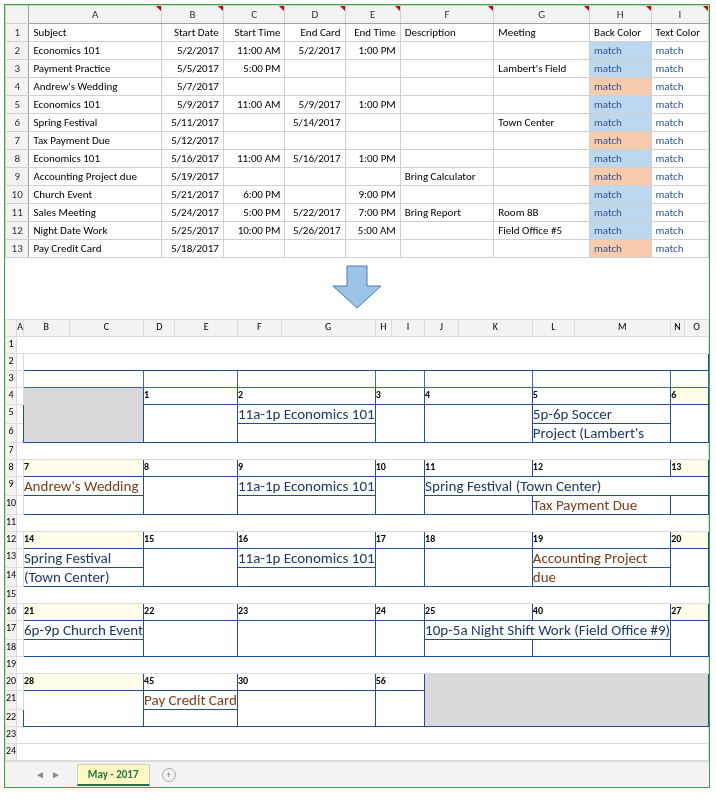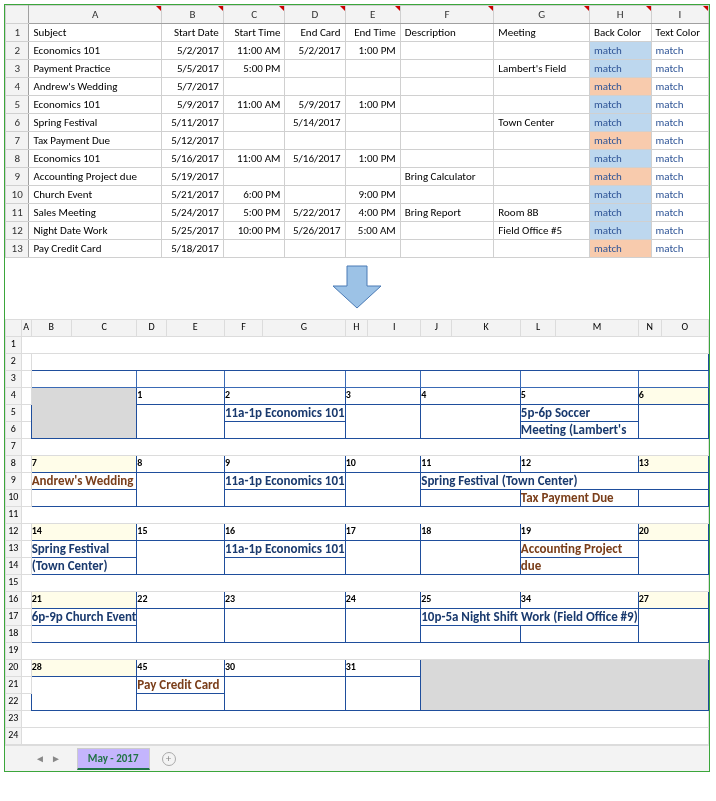--- a/index.html
+++ b/index.html
@@ -93,23 +93,23 @@
     border: 1px solid #1f4e9c !important;
     vertical-align: top;
     padding: 2px 3px;
     font-size: 10px;
     font-weight: bold;
   }
   .daycell.weekend { background: #fffde9; }
   .daycell.fade { background: #d9d9d9; }
   .ev {
     border: 1px solid #1f4e9c !important;
-    font-size: 13px;
+    font-size: 15px;
     padding: 1px 2px;
-    font-weight: bold;
+    font-weight: normal;
     overflow: hidden;
     white-space: nowrap;
     vertical-align: top;
     color: #1a3a6e;
   }
   .ev-blue { background: #bdd7ee; }
   .ev-peach { background: #f8cbad; color: #7a3e1a;}
   .ev-empty { border: 1px solid #1f4e9c !important; background: #fff; }
   .ev-weekend { border: 1px solid #1f4e9c !important; background: #fffde9; }
   
@@ -117,21 +117,21 @@
     background: #f3f3f3;
     height: 26px;
     display: flex;
     align-items: center;
     padding-left: 30px;
     gap: 6px;
     border-top: 1px solid #dcdcdc;
   }
   .tabbar .nav { color: #888; font-size: 10px; margin-right: 10px; display:flex; gap:6px;}
   .tab {
-    background: #c4b5fd;
+    background: #fef9c3;
     border: 1px solid #ccc;
     border-bottom: 2px solid #217346;
     padding: 3px 10px;
     font-size: 11px;
     color: #217346;
     font-weight: bold;
   }
   .addtab {
     width: 14px; height: 14px;
     border: 1px solid #aaa;
@@ -284,21 +284,21 @@
           <td></td>
     <td class="fill-blue link-txt">match</td>
     <td class="link-txt">match</td>
   </tr>
   <tr>
     <th class="rowhead">11</th>
     <td>Sales Meeting</td>
     <td class="rt">5/24/2017</td>
     <td class="rt">5:00 PM</td>
     <td class="rt">5/22/2017</td>
-    <td class="rt">4:00 PM</td>
+    <td class="rt">7:00 PM</td>
     <td>Bring Report</td>
     <td>Room 8B</td>
     <td class="fill-blue link-txt">match</td>
     <td class="link-txt">match</td>
   </tr>
   <tr>
     <th class="rowhead">12</th>
     <td>Night Date Work</td>
     <td class="rt">5/25/2017</td>
     <td class="rt">10:00 PM</td>
@@ -389,21 +389,21 @@
     <td colspan="2" class="ev ev-blue">11a-1p Economics 101</td>
     <td colspan="2" rowspan="2" class="ev-empty"></td>
     <td colspan="2" rowspan="2" class="ev-empty"></td>
     <td colspan="2" class="ev ev-blue">5p-6p Soccer</td>
     <td colspan="2" rowspan="2" class="ev-weekend"></td>
   </tr>
   <tr>
     <th class="rowhead">6</th>
     <td></td>
     <td colspan="2" class="ev-empty"></td>
-    <td colspan="2" class="ev ev-blue">Meeting (Lambert's</td>
+    <td colspan="2" class="ev ev-blue">Project (Lambert's</td>
   </tr>
   <tr>
           <th class="rowhead">7</th>
           <td colspan="15" style="height:3px;padding:0"></td>
         </tr>
 
   <tr>
     <th class="rowhead">8</th>
     <td></td>
     <td colspan="2" class="daycell weekend">7</td>
@@ -472,21 +472,21 @@
         </tr>
 
   <tr>
     <th class="rowhead">16</th>
     <td></td>
     <td colspan="2" class="daycell weekend">21</td>
     <td colspan="2" class="daycell">22</td>
     <td colspan="2" class="daycell">23</td>
     <td colspan="2" class="daycell">24</td>
     <td colspan="2" class="daycell">25</td>
-    <td colspan="2" class="daycell">34</td>
+    <td colspan="2" class="daycell">40</td>
     <td colspan="2" class="daycell weekend">27</td>
   </tr>
   <tr>
     <th class="rowhead">17</th>
     <td></td>
     <td colspan="2" class="ev ev-blue">6p-9p Church Event</td>
     <td colspan="2" rowspan="2" class="ev-empty"></td>
     <td colspan="2" rowspan="2" class="ev-empty"></td>
     <td colspan="2" rowspan="2" class="ev-empty"></td>
     <td colspan="4" class="ev ev-blue">10p-5a Night Shift Work (Field Office #9)</td>
@@ -503,21 +503,21 @@
           <th class="rowhead">19</th>
           <td colspan="15" style="height:3px;padding:0"></td>
         </tr>
 
   <tr>
     <th class="rowhead">20</th>
     <td></td>
     <td colspan="2" class="daycell weekend">28</td>
     <td colspan="2" class="daycell">45</td>
     <td colspan="2" class="daycell">30</td>
-    <td colspan="2" class="daycell">31</td>
+    <td colspan="2" class="daycell">56</td>
     <td colspan="6" rowspan="3" class="daycell fade"></td>
   </tr>
   <tr>
     <th class="rowhead">21</th>
     <td></td>
     <td colspan="2" rowspan="2" class="ev-weekend"></td>
     <td colspan="2" class="ev ev-peach">Pay Credit Card</td>
     <td colspan="2" rowspan="2" class="ev-empty"></td>
     <td colspan="2" rowspan="2" class="ev-empty"></td>
   </tr>

